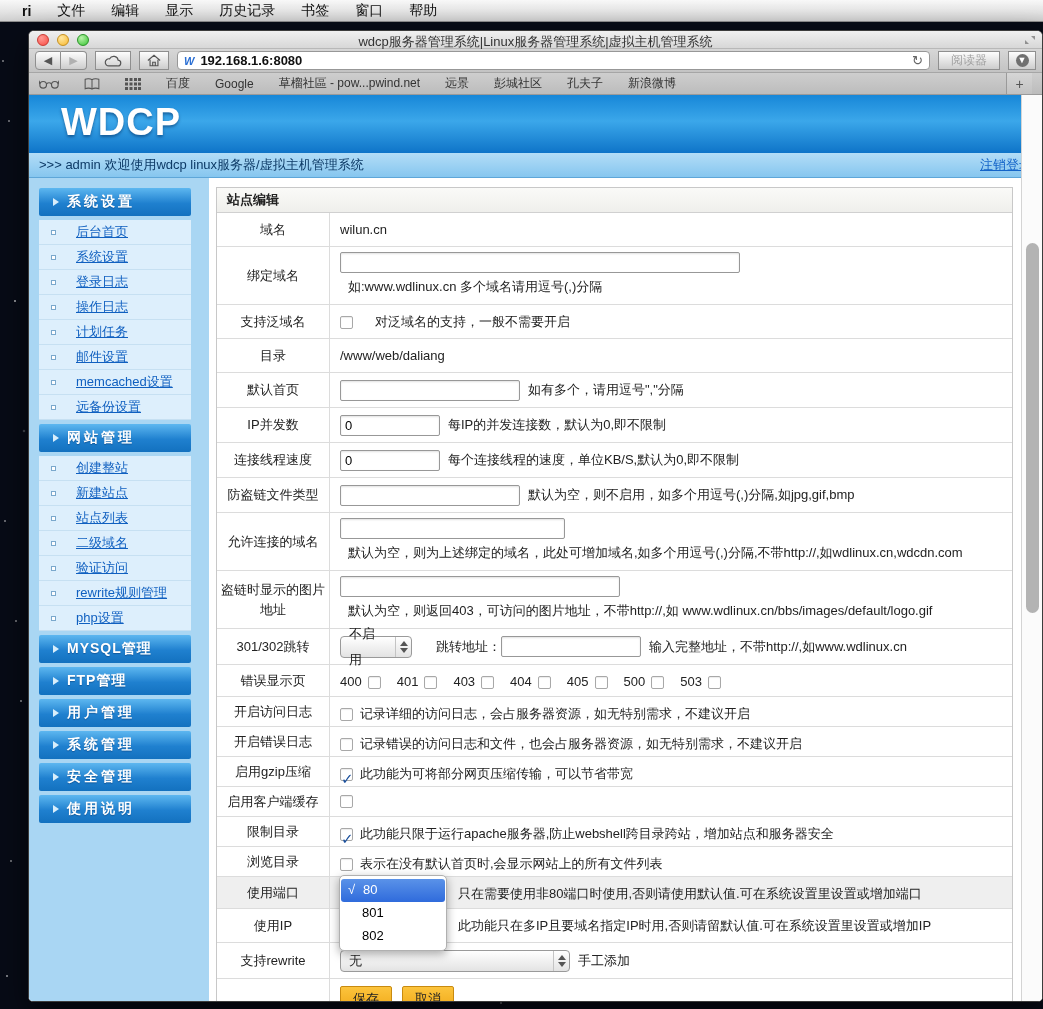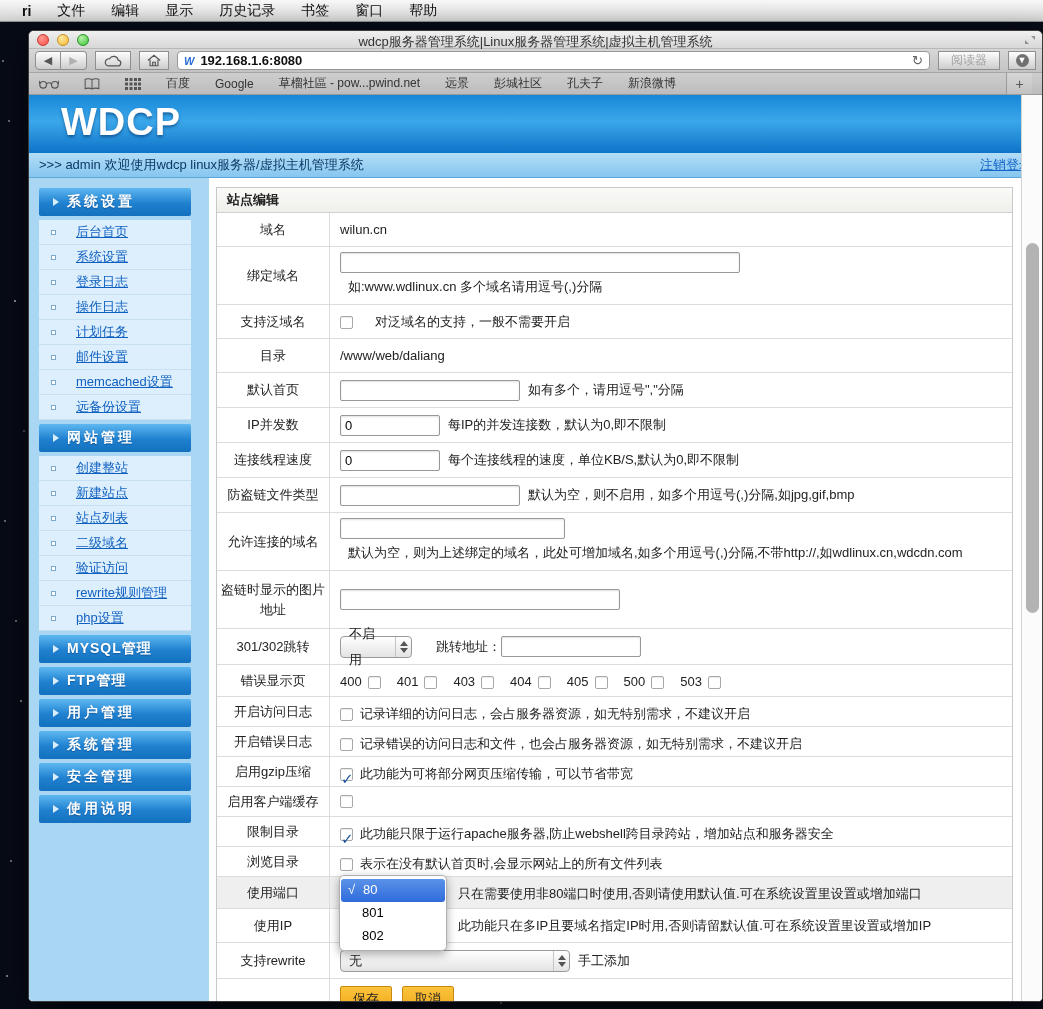--- a/index.html
+++ b/index.html
@@ -434,35 +434,37 @@
         <div class="fc">
             <input type="text" class="w225" value="" style="">
             <span class="hint">默认为空，则为上述绑定的域名，此处可增加域名,如多个用逗号(,)分隔,不带http://,如wdlinux.cn,wdcdn.com</span>
           </div>
       </div>
 
       <div class="frow" style="height:58px">
         <div class="fl">盗链时显示的图片地址</div>
         <div class="fc">
             <input type="text" class="w280" value="" style="">
+            <span class="hint">默认为空，则返回403，可访问的图片地址，不带http://,如 www.wdlinux.cn/bbs/images/default/logo.gif</span>
           </div>
       </div>
 
       <div class="frow" style="height:36px">
         <div class="fl">301/302跳转</div>
         <div class="fc">
           <span class="mac-select sel70">
               <span class="val">不启用</span>
               <span class="arrows">
                 <span class="tri-up"></span>
                 <span class="tri-dn"></span>
               </span>
             </span>
           <span style="margin-left:24px">跳转地址：</span>
           <input type="text" class="w140" value="" style="">
+          <span class="hint">输入完整地址，不带http://,如www.wdlinux.cn</span>
         </div>
       </div>
 
       <div class="frow" style="height:32px">
         <div class="fl">错误显示页</div>
         <div class="fc">
           <span class="errset">
               <span>400</span>
               <span class="cb"></span>
             </span>

